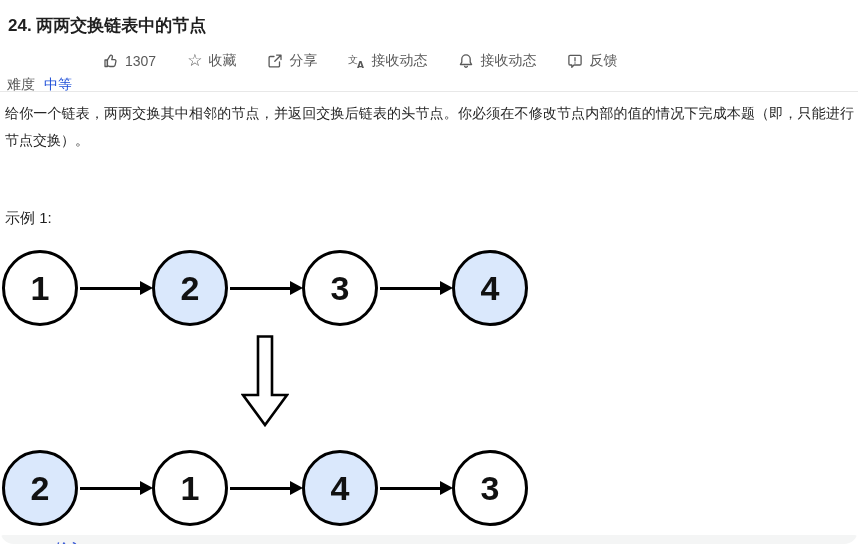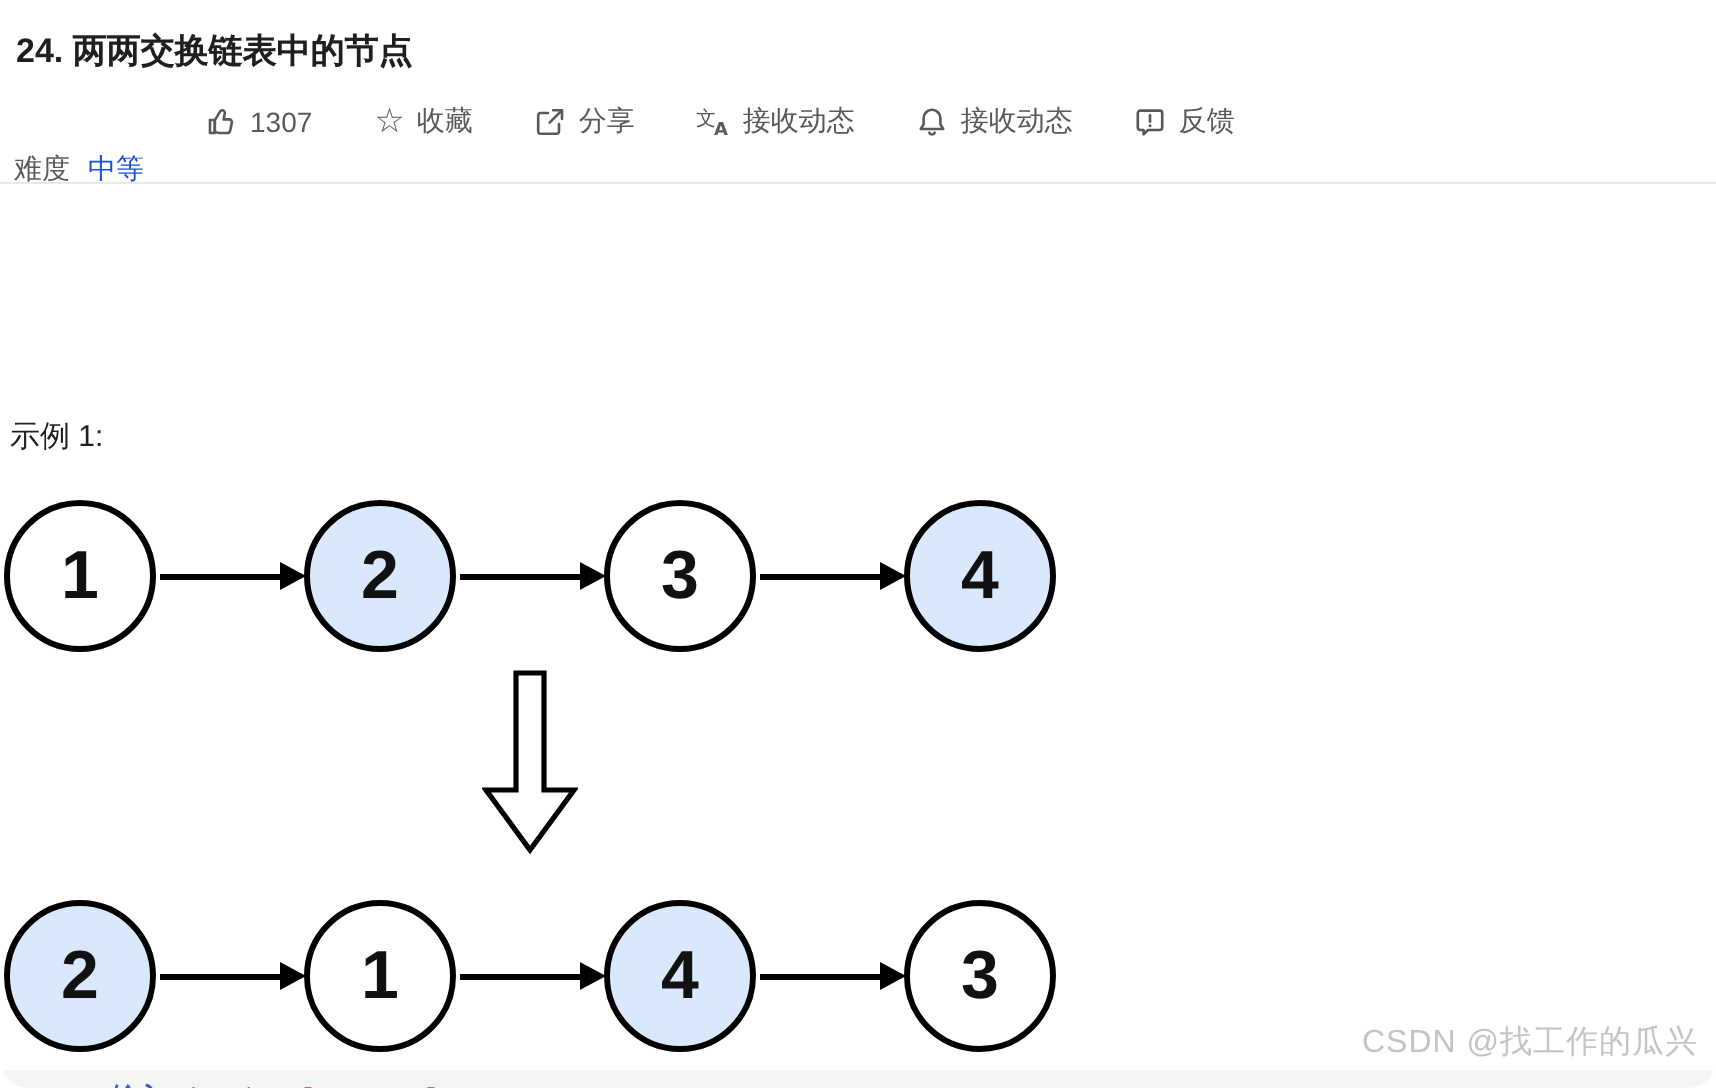--- a/index.html
+++ b/index.html
@@ -117,20 +117,21 @@
           <path d="M8 4.7 v3.2" stroke-linecap="round"></path>
           <circle cx="8" cy="9.9" r="0.75" fill="#595959" stroke="none"></circle>
         </svg>
       </span>
       <span>反馈</span>
     </div>
   </div>
 
   <div class="divider"></div>
 
+  <p class="description">给你一个链表，两两交换其中相邻的节点，并返回交换后链表的头节点。你必须在不修改节点内部的值的情况下完成本题（即，只能进行节点交换）。</p>
 
   <div class="example-label">示例 1:</div>
 
   <div class="list-row row-1">
     <div class="node n0" data-variant="white">
       <span class="node-value">1</span>
     </div>
     <div class="harrow a0">
         <span class="harrow-line"></span>
         <span class="harrow-head"></span>
@@ -180,19 +181,18 @@
     </div>
     <div class="harrow a2">
         <span class="harrow-line"></span>
         <span class="harrow-head"></span>
       </div>
     <div class="node n3" data-variant="white">
       <span class="node-value">3</span>
     </div>
   </div>
 
-  <div class="watermark">CSDN @找工作的瓜兴</div>
 
   <div class="code-block">
     <span class="code-key">输入：</span><span class="code-rest">head = [1,2,3,4]</span>
   </div>
 
 </div>
 
 </body></html>

